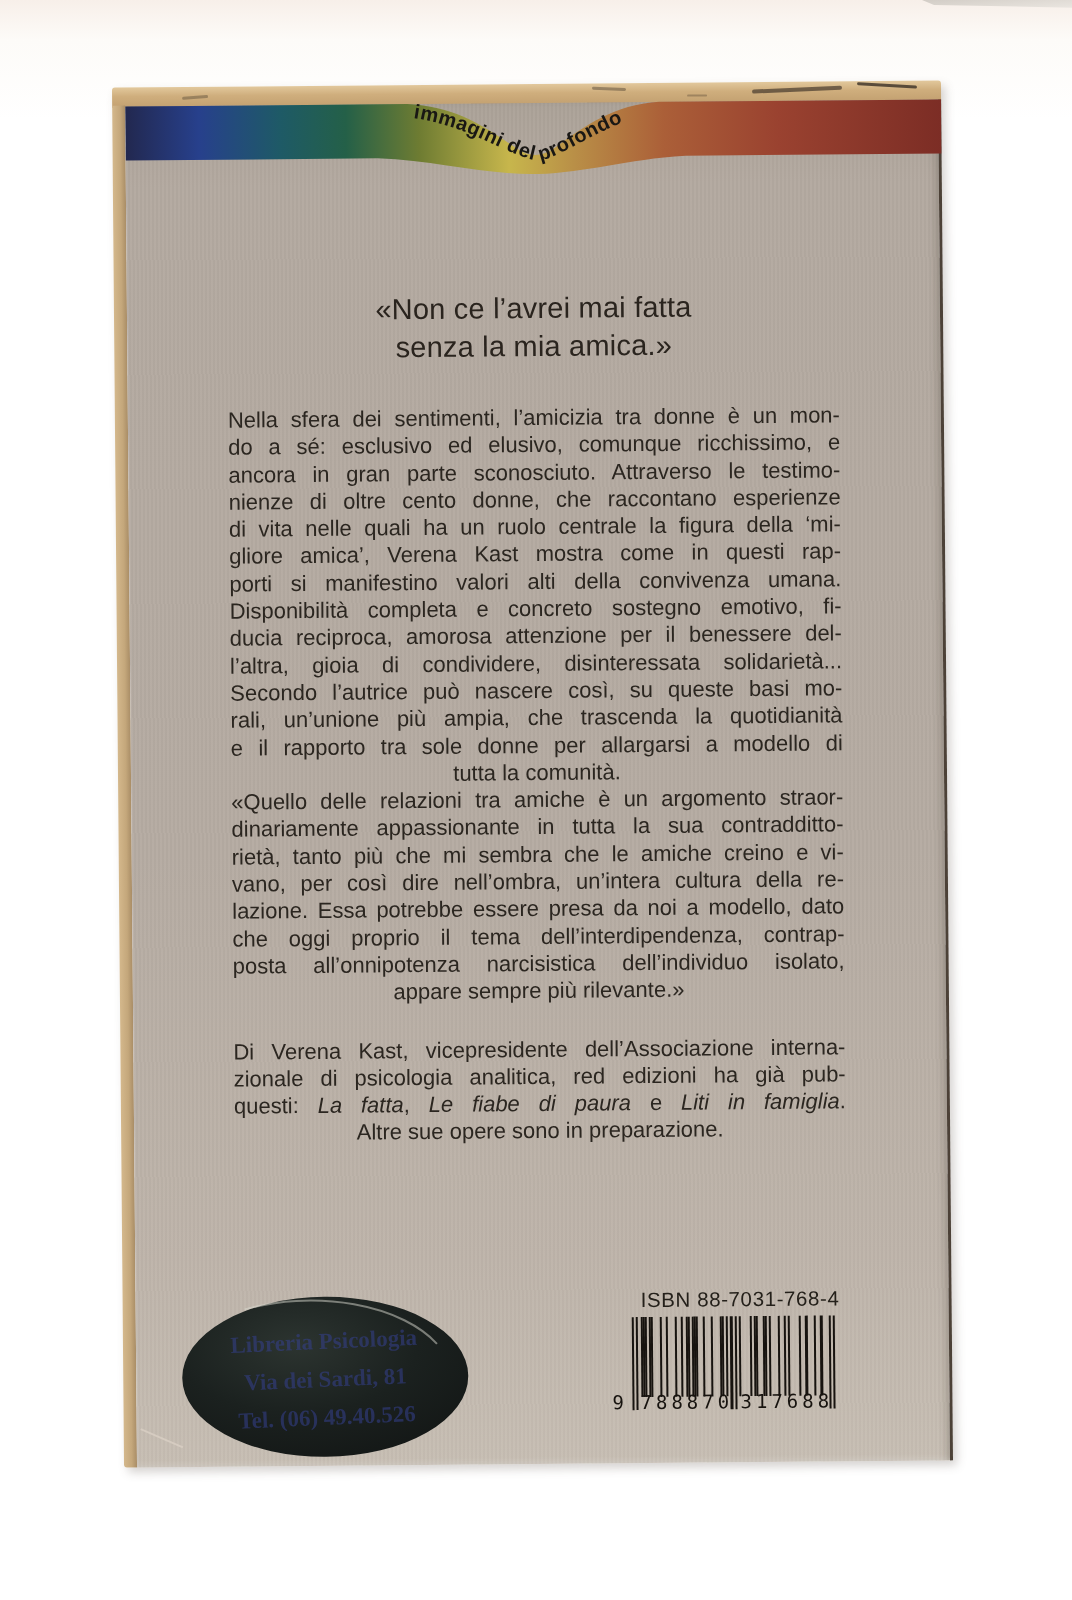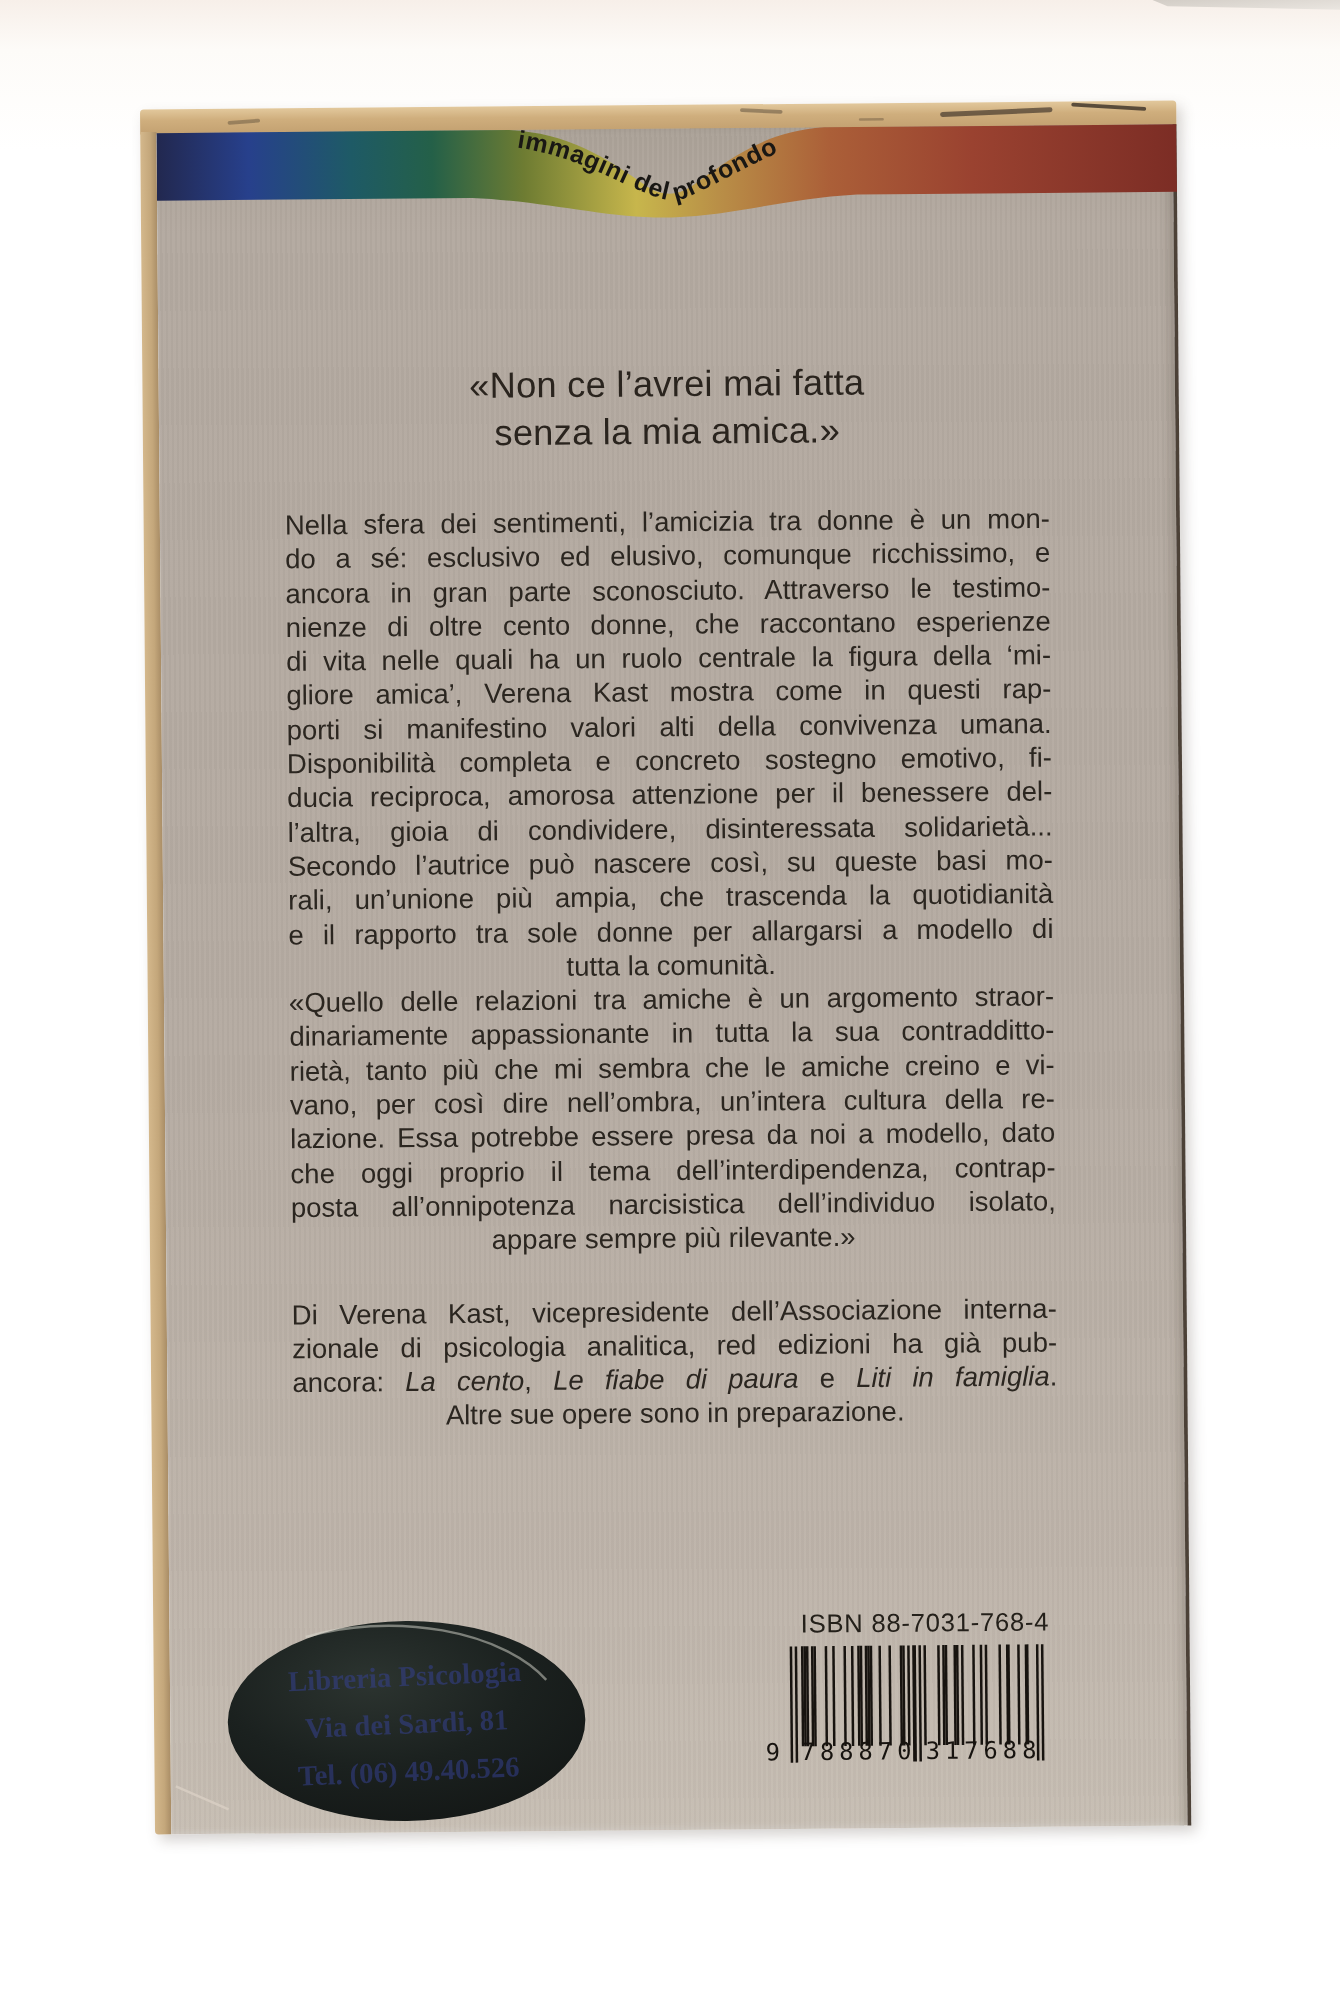--- a/index.html
+++ b/index.html
@@ -153,21 +153,21 @@
           <div class="tline">rietà, tanto più che mi sembra che le amiche creino e vi-</div>
           <div class="tline">vano, per così dire nell’ombra, un’intera cultura della re-</div>
           <div class="tline">lazione. Essa potrebbe essere presa da noi a modello, dato</div>
           <div class="tline">che oggi proprio il tema dell’interdipendenza, contrap-</div>
           <div class="tline">posta all’onnipotenza narcisistica dell’individuo isolato,</div>
           <div class="tline center">appare sempre più rilevante.»</div>
         </div>
       <div class="para gap">
           <div class="tline">Di Verena Kast, vicepresidente dell’Associazione interna-</div>
           <div class="tline">zionale di psicologia analitica, red edizioni ha già pub-</div>
-          <div class="tline"><span>ancora: </span><span class="it">La cento</span><span>, </span><span class="it">Le fiabe di paura</span><span> e </span><span class="it">Liti in famiglia</span><span>.</span></div>
+          <div class="tline"><span>questi: </span><span class="it">La fatta</span><span>, </span><span class="it">Le fiabe di paura</span><span> e </span><span class="it">Liti in famiglia</span><span>.</span></div>
           <div class="tline center">Altre sue opere sono in preparazione.</div>
         </div>
     </div>
 
     <div class="isbn-line">ISBN 88-7031-768-4</div>
     <div class="barcode">
       <div class="barcode-bars">
           <div class="module bar guard"></div>
           <div class="module guard"></div>
           <div class="module bar guard"></div>

